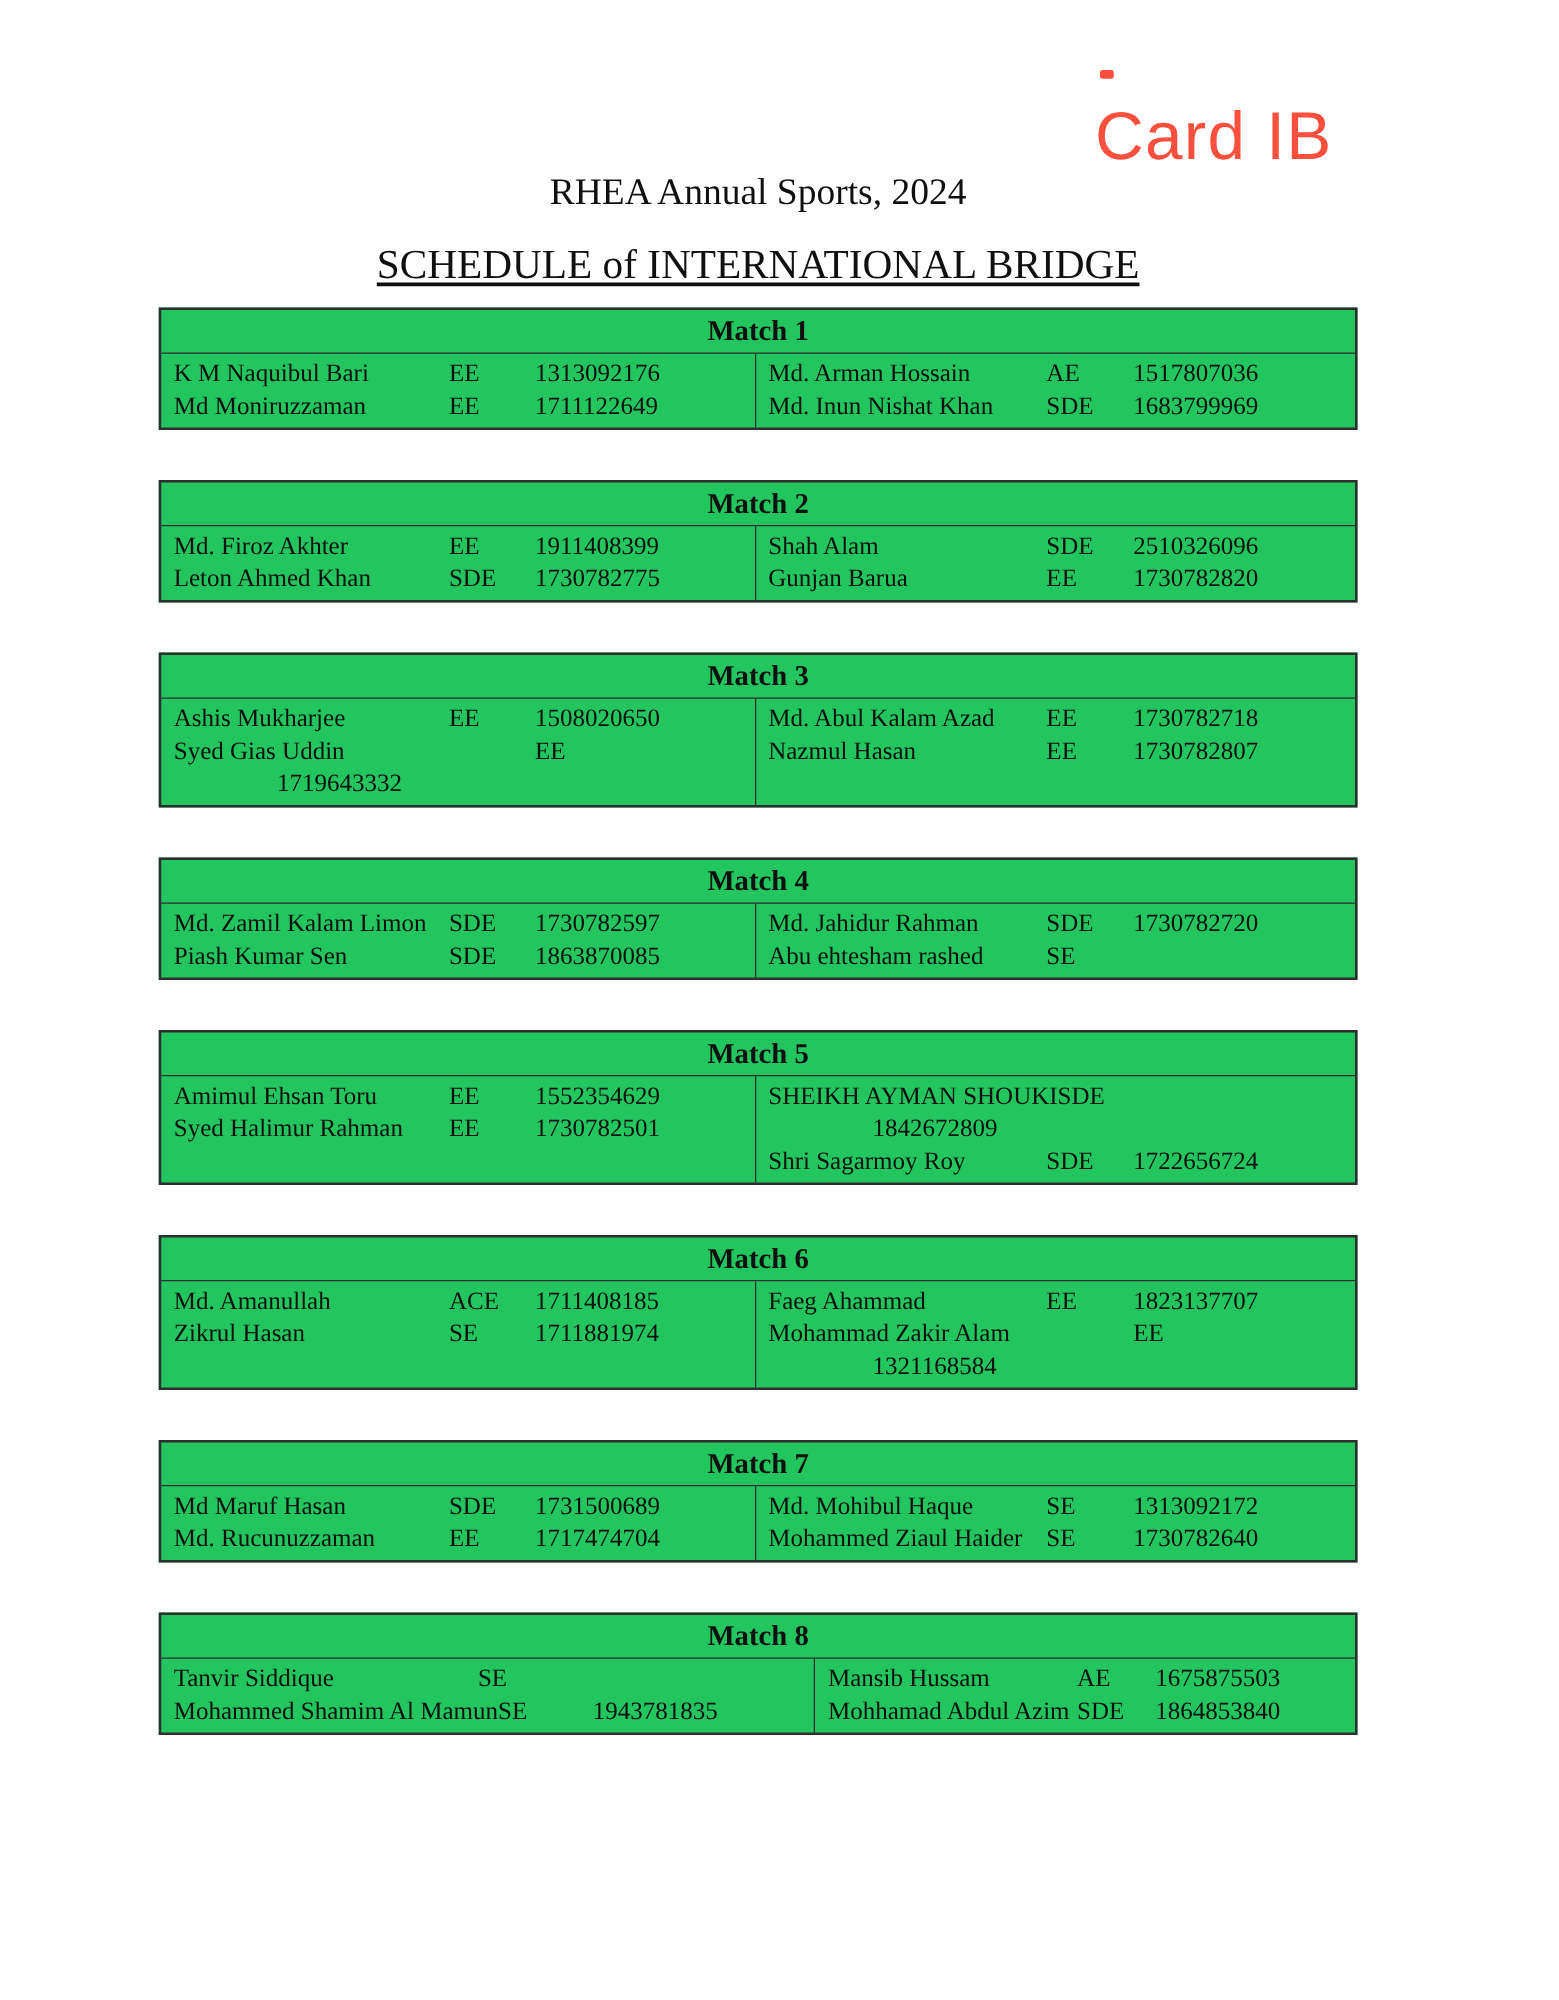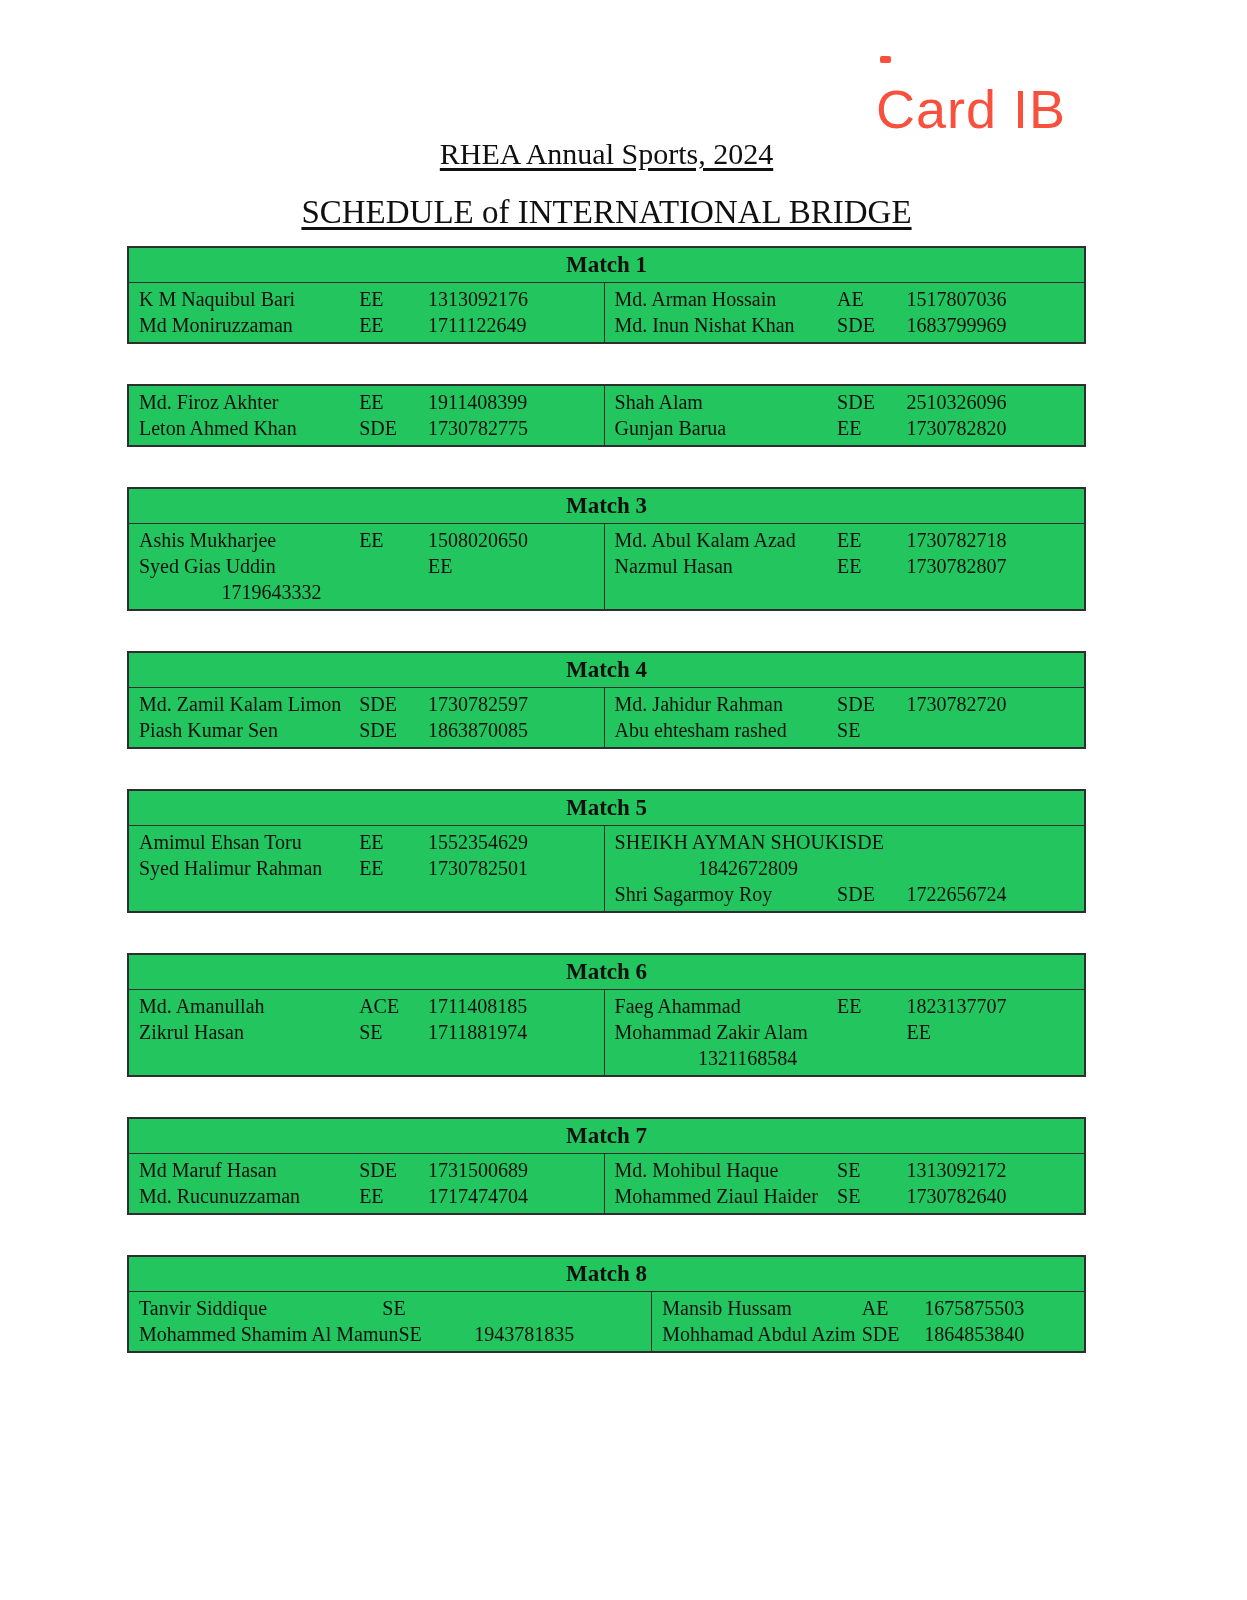--- a/index.html
+++ b/index.html
@@ -22,21 +22,20 @@
     position:absolute;left:880px;top:56px;
     width:11px;height:7px;border-radius:2px;
   }
   .doc{
     position:absolute;left:127px;top:0;width:959px;
   }
   .title{
     margin-top:136px;
     text-align:center;
     font-size:30px;line-height:36px;
-    text-decoration:underline;
     text-underline-offset:4px;
   }
   .subtitle{
     margin-top:20px;
     text-align:center;
     font-size:33px;line-height:40px;
     text-decoration:underline;
     text-underline-offset:4px;
   }
   .matches{margin-top:14px;}
@@ -103,20 +102,21 @@
               </div>
               <div class="row">
                 <span class="nm">Md. Inun Nishat Khan</span>
                 <span class="dg">SDE</span>
                 <span class="ph">1683799969</span>
               </div>
             </div>
           </div>
         </section>
         <section class="match">
+          <div class="mhead">Match 2</div>
           <div class="mbody">
             <div class="side left">
               <div class="row">
                 <span class="nm">Md. Firoz Akhter</span>
                 <span class="dg">EE</span>
                 <span class="ph">1911408399</span>
               </div>
               <div class="row">
                 <span class="nm">Leton Ahmed Khan</span>
                 <span class="dg">SDE</span>

